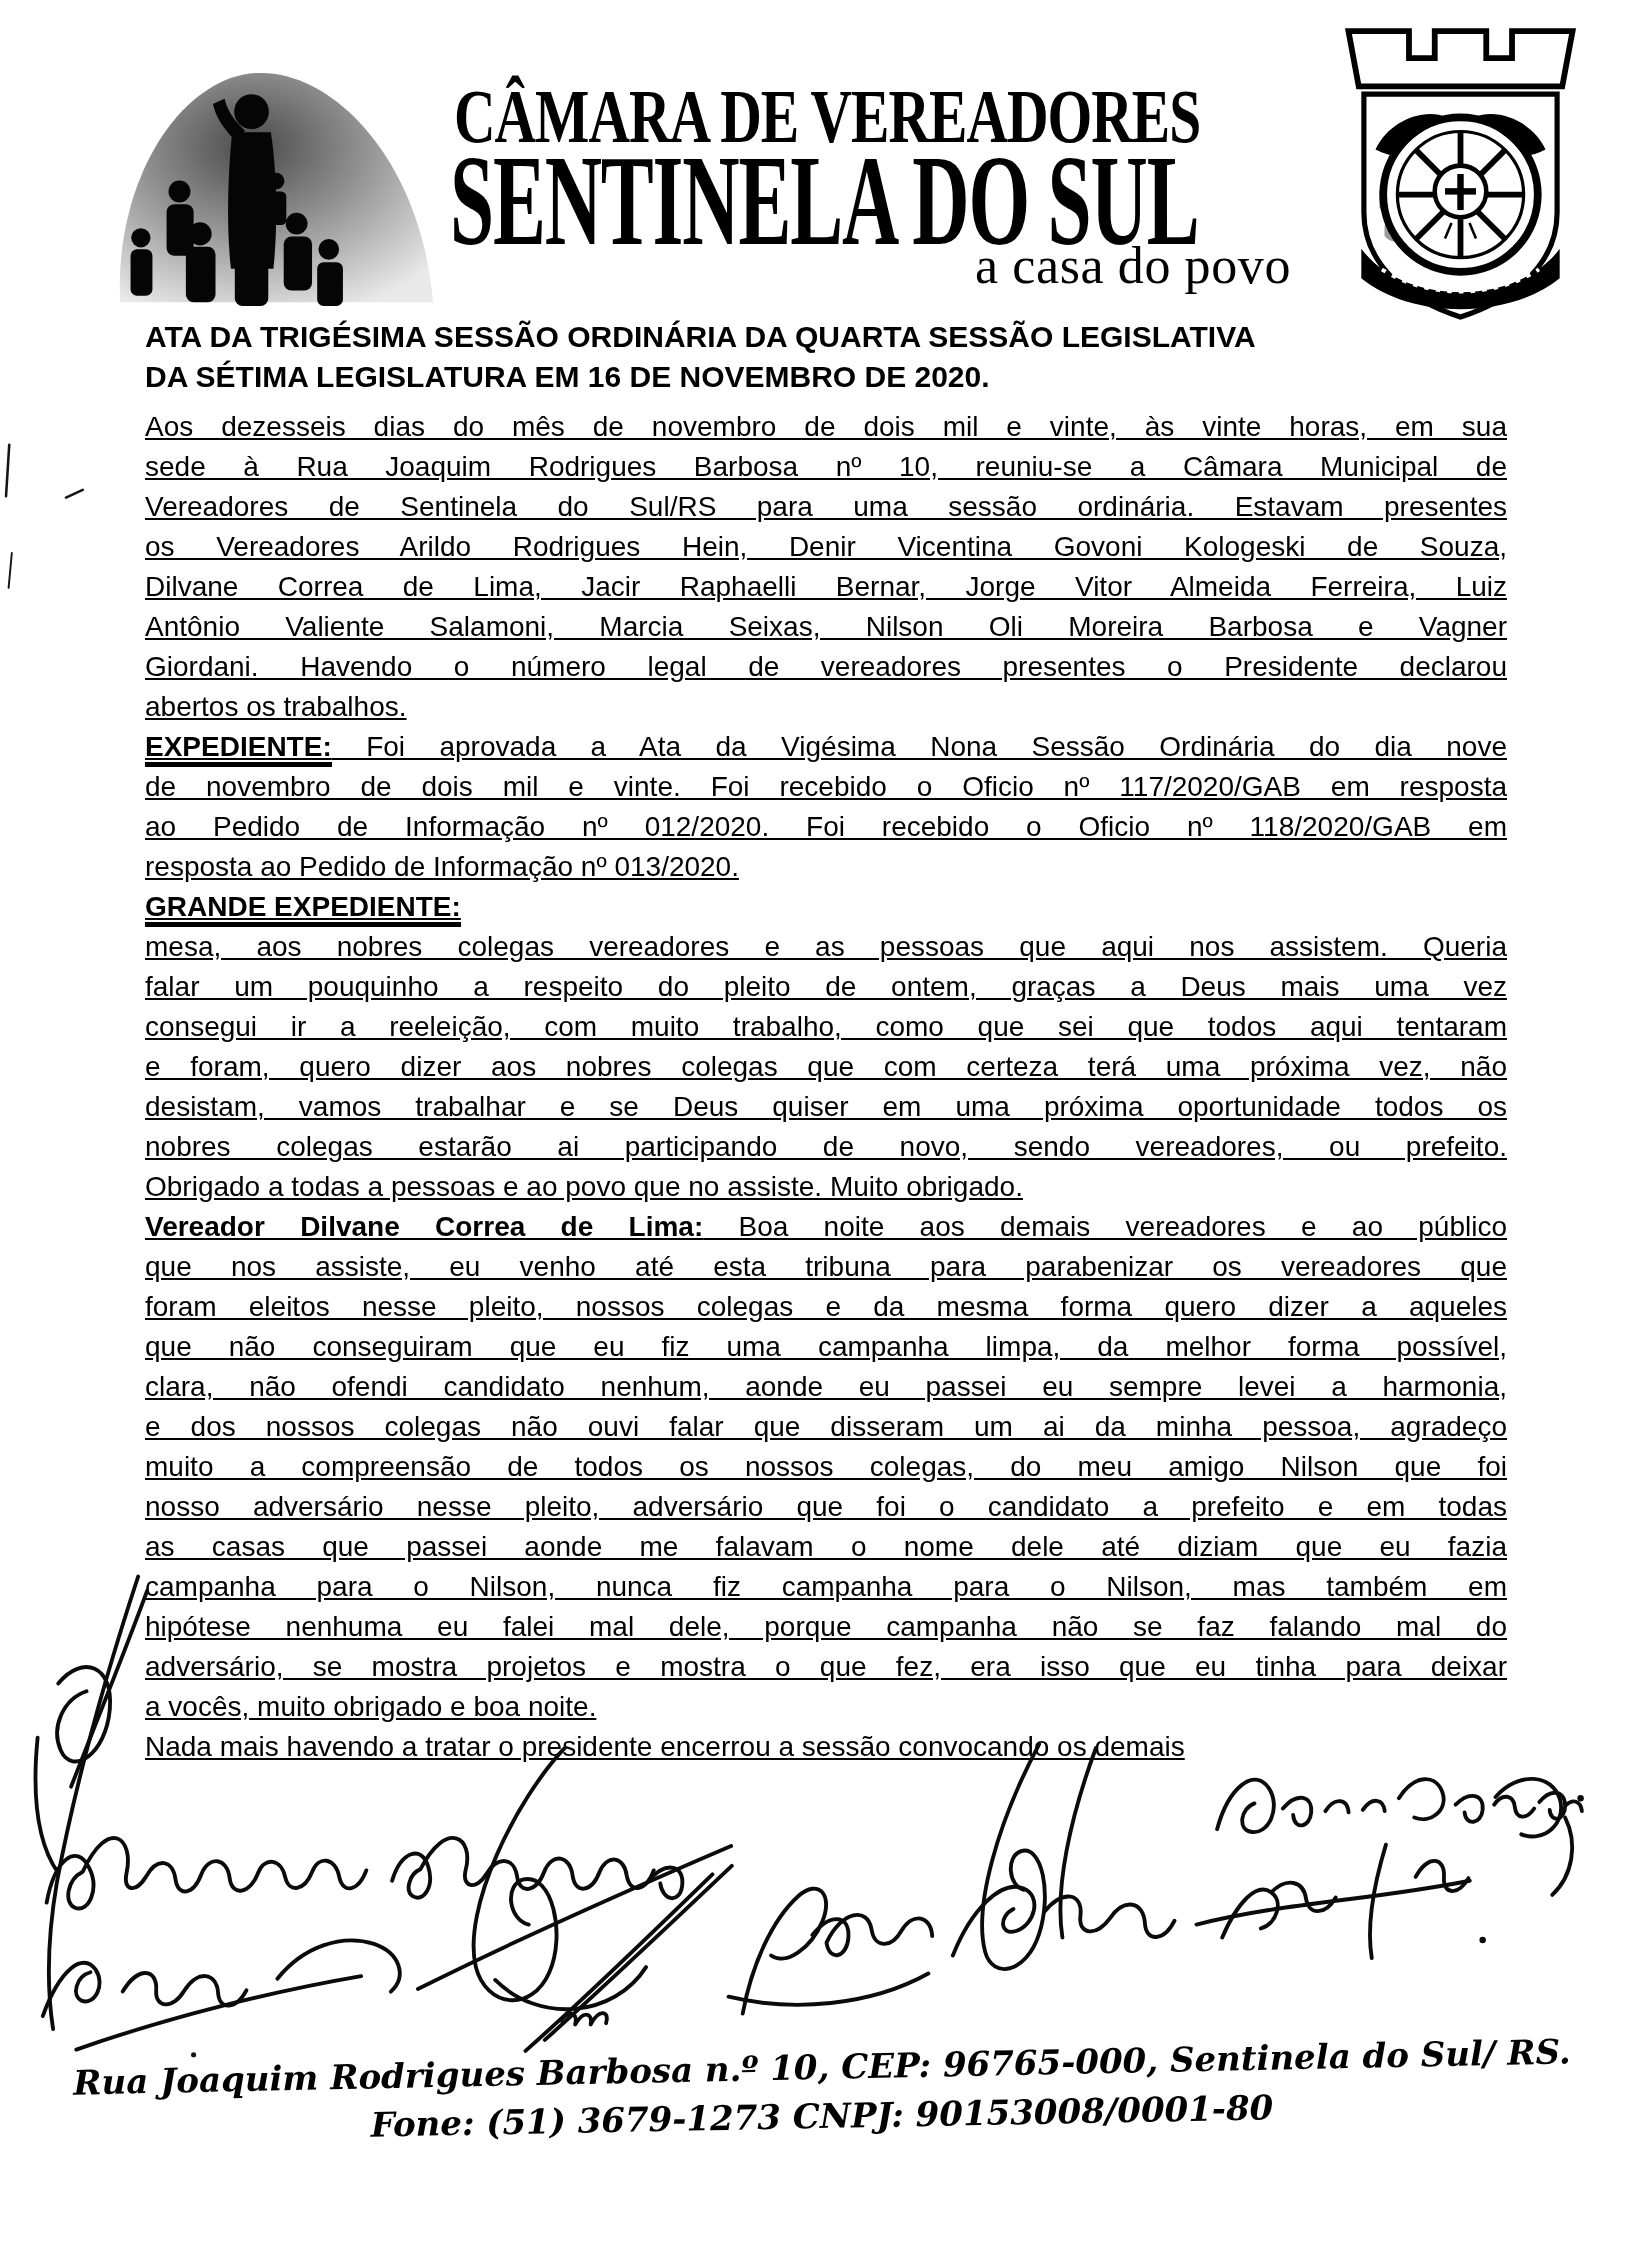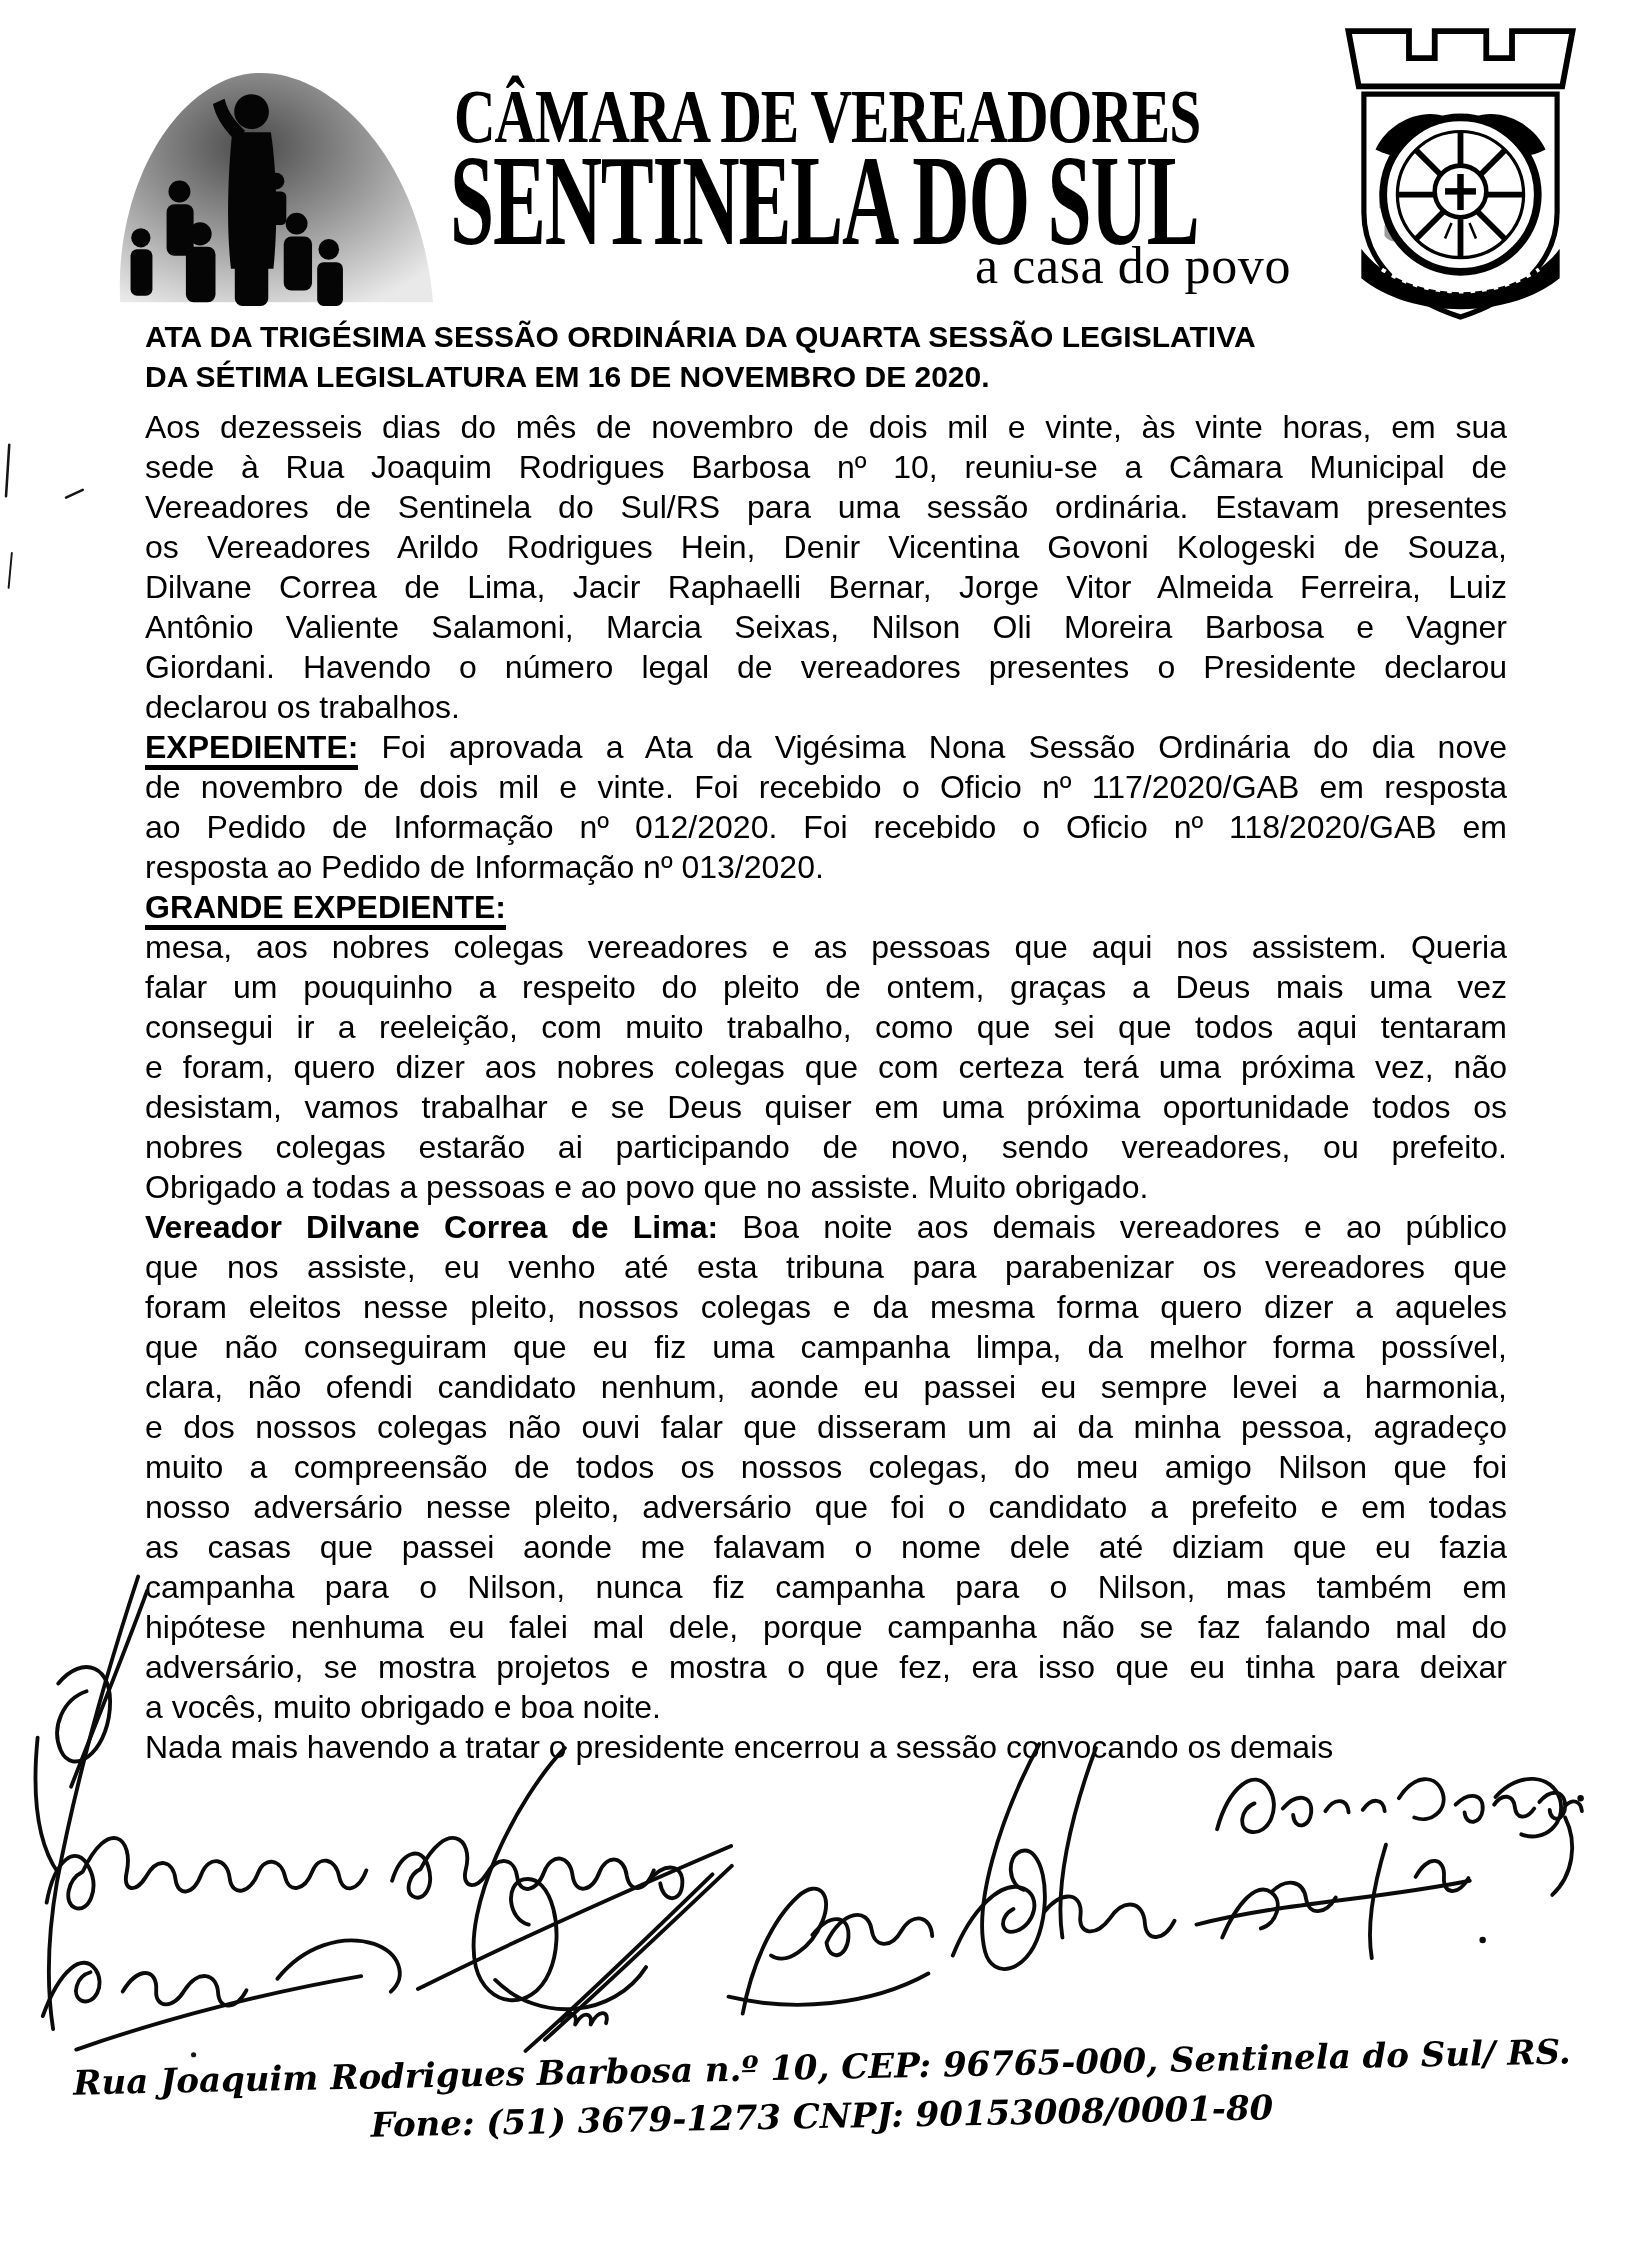--- a/index.html
+++ b/index.html
@@ -14,21 +14,21 @@
         transform:scale(0.63,1.02);transform-origin:left top;letter-spacing:-1.9px;}
   .tagline{position:absolute;right:353px;top:240px;white-space:nowrap;
         font-family:"Liberation Serif",serif;font-weight:normal;font-size:52px;line-height:1;letter-spacing:0.6px;}
   .logo{position:absolute;left:102px;top:55px;}
   .crest{position:absolute;left:1342px;top:22px;}
 
   
   .doc{position:absolute;left:145px;top:317px;width:1362px;}
   .title-block{margin:0 0 10.3px 0;}
   .title-line{font-family:"Liberation Sans",sans-serif;font-weight:bold;font-size:30px;line-height:40px;height:40px;white-space:nowrap;}
-  .line{font-family:"Liberation Sans",sans-serif;font-size:32px;line-height:40px;height:40px;}
+  .line{font-family:"Liberation Sans",sans-serif;font-size:28px;line-height:40px;height:40px;text-decoration:underline;}
   .just{text-align:justify;text-align-last:justify;}
   .b{font-weight:bold;}
   .u{border-bottom:5.2px solid #000;margin-top:7px;}
 
   
   .footer1{position:absolute;left:0;top:2047px;width:1644px;text-align:center;
         font-family:"DejaVu Serif",serif;font-style:italic;font-weight:bold;font-size:34px;line-height:41px;
         transform:rotate(-1.2deg);}
   .footer2{position:absolute;left:0;top:2096px;width:1644px;text-align:center;
         font-family:"DejaVu Serif",serif;font-style:italic;font-weight:bold;font-size:34px;line-height:41px;
@@ -122,21 +122,21 @@
         <div class="title-line">ATA DA TRIGÉSIMA SESSÃO ORDINÁRIA DA QUARTA SESSÃO LEGISLATIVA</div>
         <div class="title-line">DA SÉTIMA LEGISLATURA EM 16 DE NOVEMBRO DE 2020.</div>
       </div>
       <div class="line just"><span>Aos dezesseis dias do mês de novembro de dois mil e vinte, às vinte horas, em sua</span></div>
       <div class="line just"><span>sede à Rua Joaquim Rodrigues Barbosa nº 10, reuniu-se a Câmara Municipal de</span></div>
       <div class="line just"><span>Vereadores de Sentinela do Sul/RS para uma sessão ordinária. Estavam presentes</span></div>
       <div class="line just"><span>os Vereadores Arildo Rodrigues Hein, Denir Vicentina Govoni Kologeski de Souza,</span></div>
       <div class="line just"><span>Dilvane Correa de Lima, Jacir Raphaelli Bernar, Jorge Vitor Almeida Ferreira, Luiz</span></div>
       <div class="line just"><span>Antônio Valiente Salamoni, Marcia Seixas, Nilson Oli Moreira Barbosa e Vagner</span></div>
       <div class="line just"><span>Giordani. Havendo o número legal de vereadores presentes o Presidente declarou</span></div>
-      <div class="line"><span>declarou os trabalhos.</span></div>
+      <div class="line"><span>abertos os trabalhos.</span></div>
       <div class="line just"><span class="b u">EXPEDIENTE:</span><span> Foi aprovada a Ata da Vigésima Nona Sessão Ordinária do dia nove</span></div>
       <div class="line just"><span>de novembro de dois mil e vinte. Foi recebido o Oficio nº 117/2020/GAB em resposta</span></div>
       <div class="line just"><span>ao Pedido de Informação nº 012/2020. Foi recebido o Oficio nº 118/2020/GAB em</span></div>
       <div class="line"><span>resposta ao Pedido de Informação nº 013/2020.</span></div>
       <div class="line"><span class="b u">GRANDE EXPEDIENTE:</span></div>
       <div class="line just"><span>mesa, aos nobres colegas vereadores e as pessoas que aqui nos assistem. Queria</span></div>
       <div class="line just"><span>falar um pouquinho a respeito do pleito de ontem, graças a Deus mais uma vez</span></div>
       <div class="line just"><span>consegui ir a reeleição, com muito trabalho, como que sei que todos aqui tentaram</span></div>
       <div class="line just"><span>e foram, quero dizer aos nobres colegas que com certeza terá uma próxima vez, não</span></div>
       <div class="line just"><span>desistam, vamos trabalhar e se Deus quiser em uma próxima oportunidade todos os</span></div>

